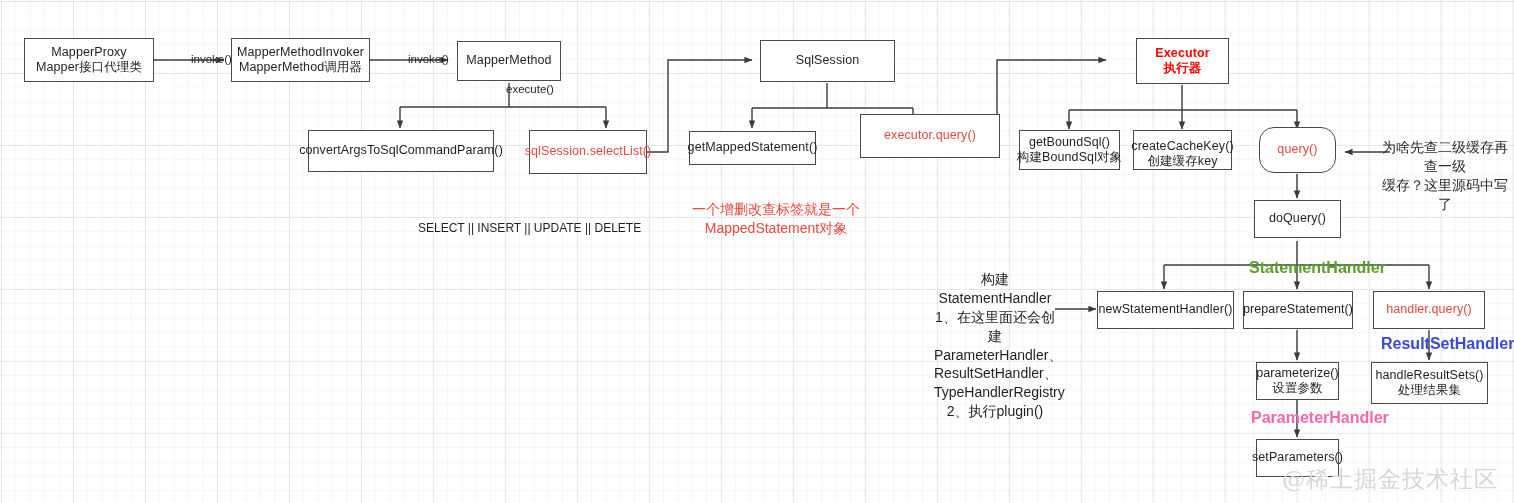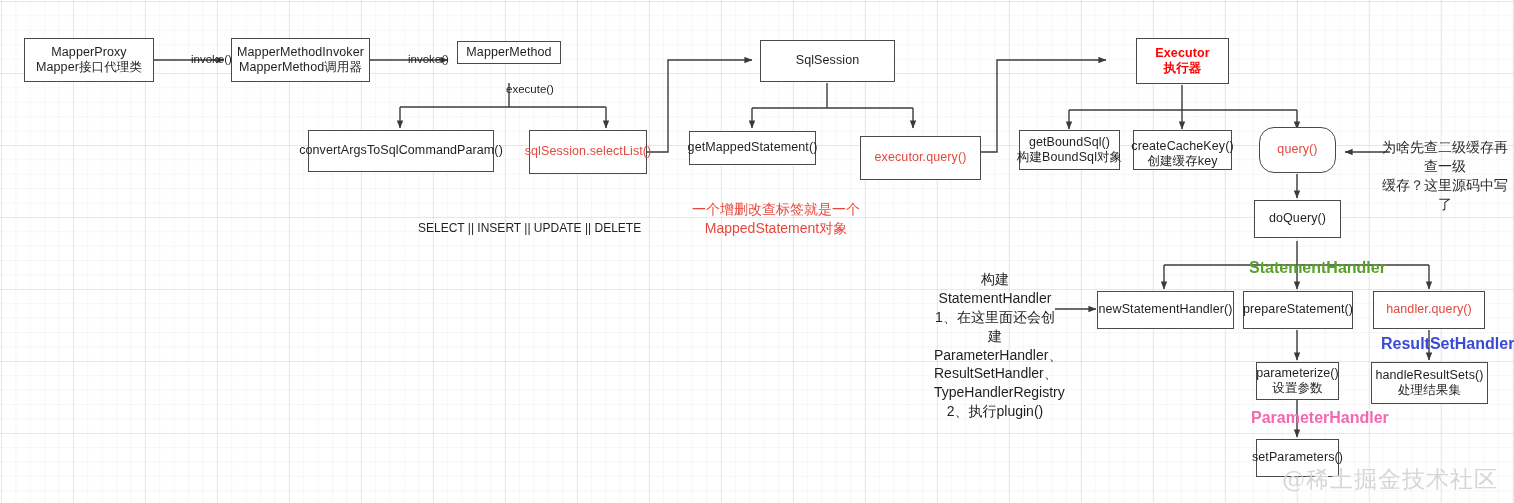--- a/index.html
+++ b/index.html
@@ -144,21 +144,21 @@
   <div class="node" style="left:24px;top:38px;width:130px;height:44px;">
     <span class="ln">MapperProxy</span>
     <span class="ln">Mapper接口代理类</span>
   </div>
 
   <div class="node" style="left:231px;top:38px;width:139px;height:44px;">
     <span class="ln">MapperMethodInvoker</span>
     <span class="ln">MapperMethod调用器</span>
   </div>
 
-  <div class="node" style="left:457px;top:41px;width:104px;height:23px;">
+  <div class="node" style="left:457px;top:41px;width:104px;height:40px;">
     <span class="ln">MapperMethod</span>
   </div>
 
   <div class="node" style="left:760px;top:40px;width:135px;height:42px;">
     <span class="ln">SqlSession</span>
   </div>
 
   <div class="node executor" style="left:1136px;top:38px;width:93px;height:46px;">
     <span class="ln">Executor</span>
     <span class="ln">执行器</span>
@@ -169,21 +169,21 @@
   </div>
 
   <div class="node red" style="left:529px;top:130px;width:118px;height:44px;">
     <span class="ln">sqlSession.selectList()</span>
   </div>
 
   <div class="node" style="left:689px;top:131px;width:127px;height:34px;">
     <span class="ln">getMappedStatement()</span>
   </div>
 
-  <div class="node red" style="left:860px;top:136px;width:121px;height:44px;">
+  <div class="node red" style="left:860px;top:114px;width:140px;height:44px;">
     <span class="ln">executor.query()</span>
   </div>
 
   <div class="node" style="left:1019px;top:130px;width:101px;height:40px;">
     <span class="ln">getBoundSql()</span>
     <span class="ln">构建BoundSql对象</span>
   </div>
 
   <div class="node" style="left:1133px;top:130px;width:99px;height:40px;justify-content:flex-end;">
     <span class="ln">createCacheKey()</span>

